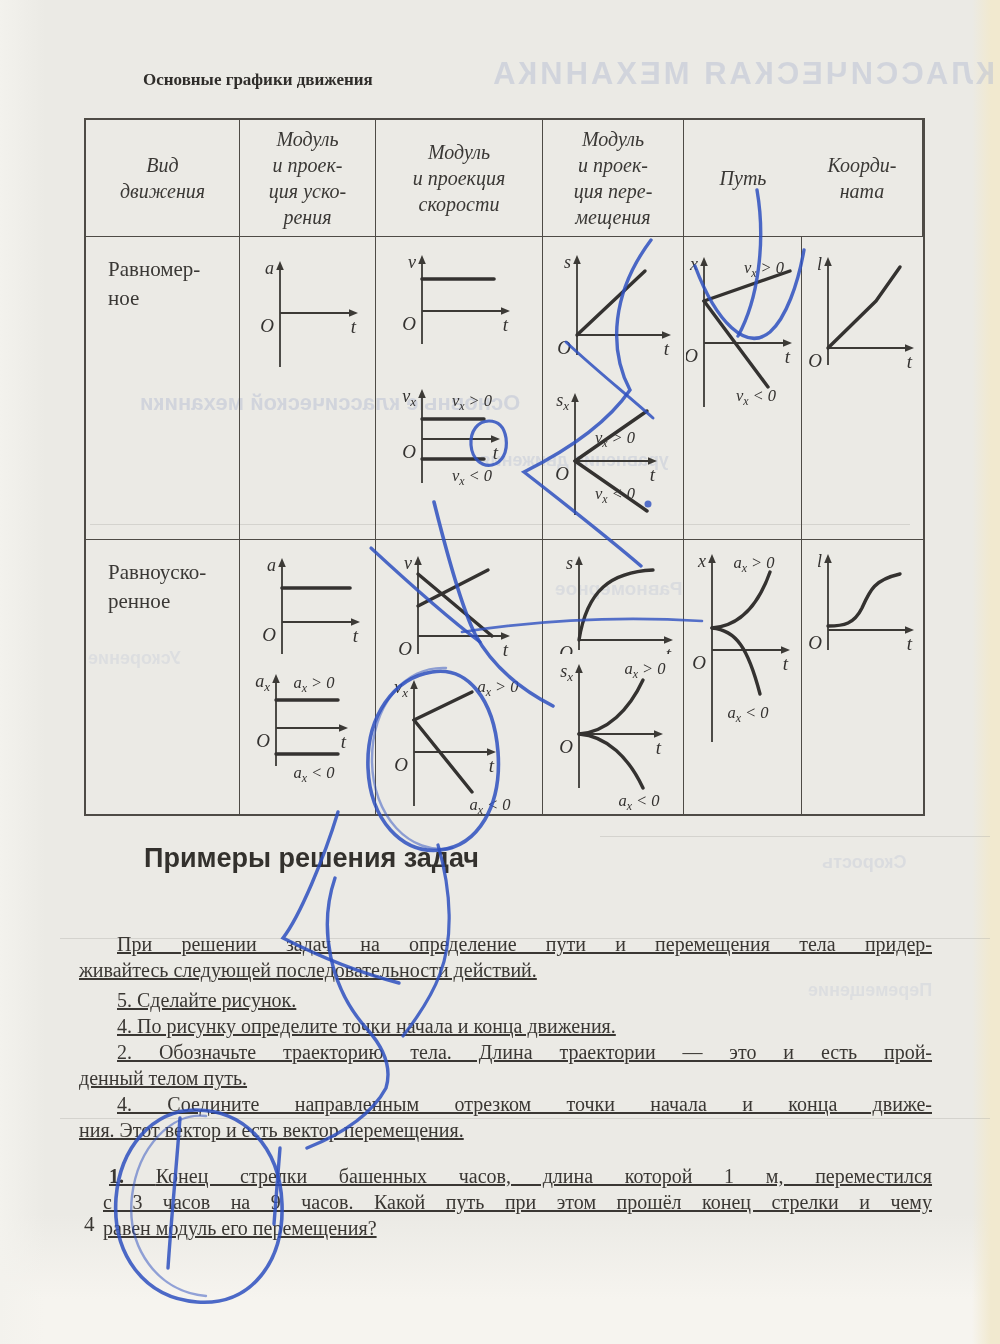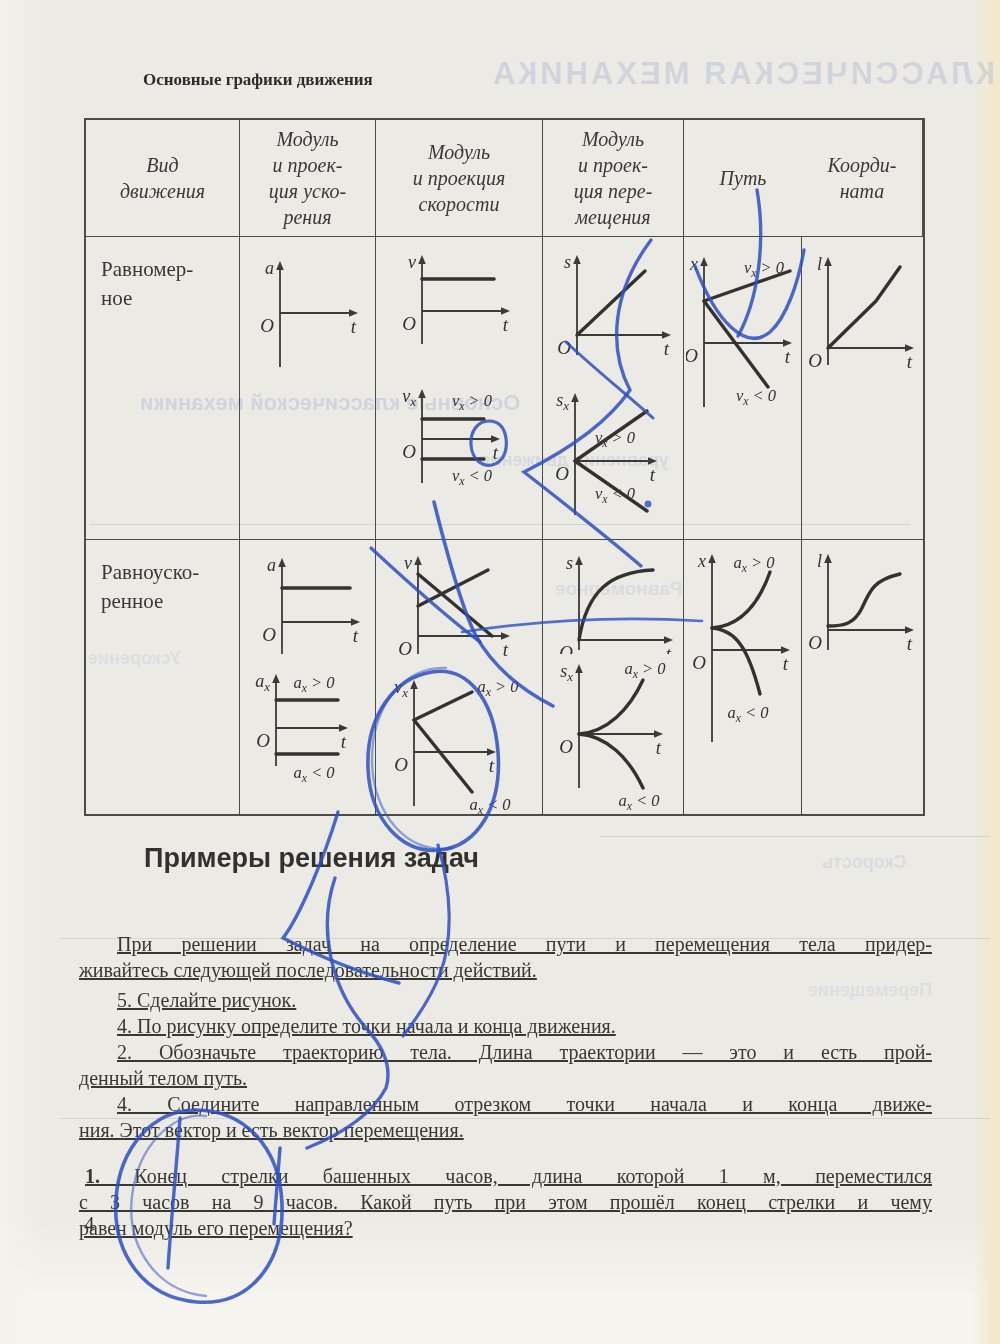--- a/index.html
+++ b/index.html
@@ -13,30 +13,30 @@
   .title{position:absolute;left:143px;top:70px;font-size:17px;font-weight:bold;color:#2f2d2a;}
   .tbl{position:absolute;left:84px;top:118px;width:837px;height:694px;display:grid;
     grid-template-columns:154px 136px 167px 141px 118px 121px;
     grid-template-rows:117px 303px 274px;
     border:2px solid #4e4b46;}
   .cell{position:relative;border-right:1.6px solid #4e4b46;border-bottom:1.6px solid #4e4b46;}
   .cell.lastc{border-right:none}
   .cell.lastr{border-bottom:none}
   .hcell{display:flex;align-items:center;justify-content:center;text-align:center;
     font-style:italic;font-size:20px;line-height:26px;white-space:pre-line;color:#3a3835;}
-  .rlabel{padding:18px 8px 0 15px;font-size:21px;line-height:29px;white-space:pre-line;color:#3a3835;}
+  .rlabel{padding:18px 8px 0 22px;font-size:21px;line-height:29px;white-space:pre-line;color:#3a3835;}
   .slot{position:absolute;}
   svg text{font-family:"Liberation Serif",serif;font-style:italic;}
   .heading2{position:absolute;left:144px;top:843px;font-family:"Liberation Sans",sans-serif;
     font-weight:bold;font-size:27px;color:#33312d;}
   .textcol{position:absolute;left:79px;top:931px;width:853px;font-size:20px;line-height:26px;color:#3a3733;text-decoration:underline;}
   .textcol .ind{text-indent:38px;}
   .jline{text-align:justify;text-align-last:justify;}
   .steps{margin-top:4px;}
-  .problem{margin-top:20px;}
+  .problem{margin-top:20px;margin-left:24px;}
   .problem b{font-weight:bold;}
   .pnum{position:absolute;left:84px;top:1212px;font-size:21px;color:#3a3733;}
   .ghost{position:absolute;transform:scaleX(-1);font-family:"Liberation Sans",sans-serif;
     font-weight:bold;color:#b9c0d4;white-space:nowrap;pointer-events:none;}
   .g-top{left:490px;top:56px;font-size:31px;letter-spacing:3px;opacity:.5;}
   .g-mid1{left:140px;top:390px;font-size:22px;opacity:.5;}
   .g-mid2{left:480px;top:450px;font-size:18px;opacity:.4;}
   .g-t1{left:555px;top:578px;font-size:19px;opacity:.33;}
   .g-t2{left:88px;top:648px;font-size:18px;opacity:.28;}
   .g-t3{left:822px;top:852px;font-size:18px;opacity:.33;}

